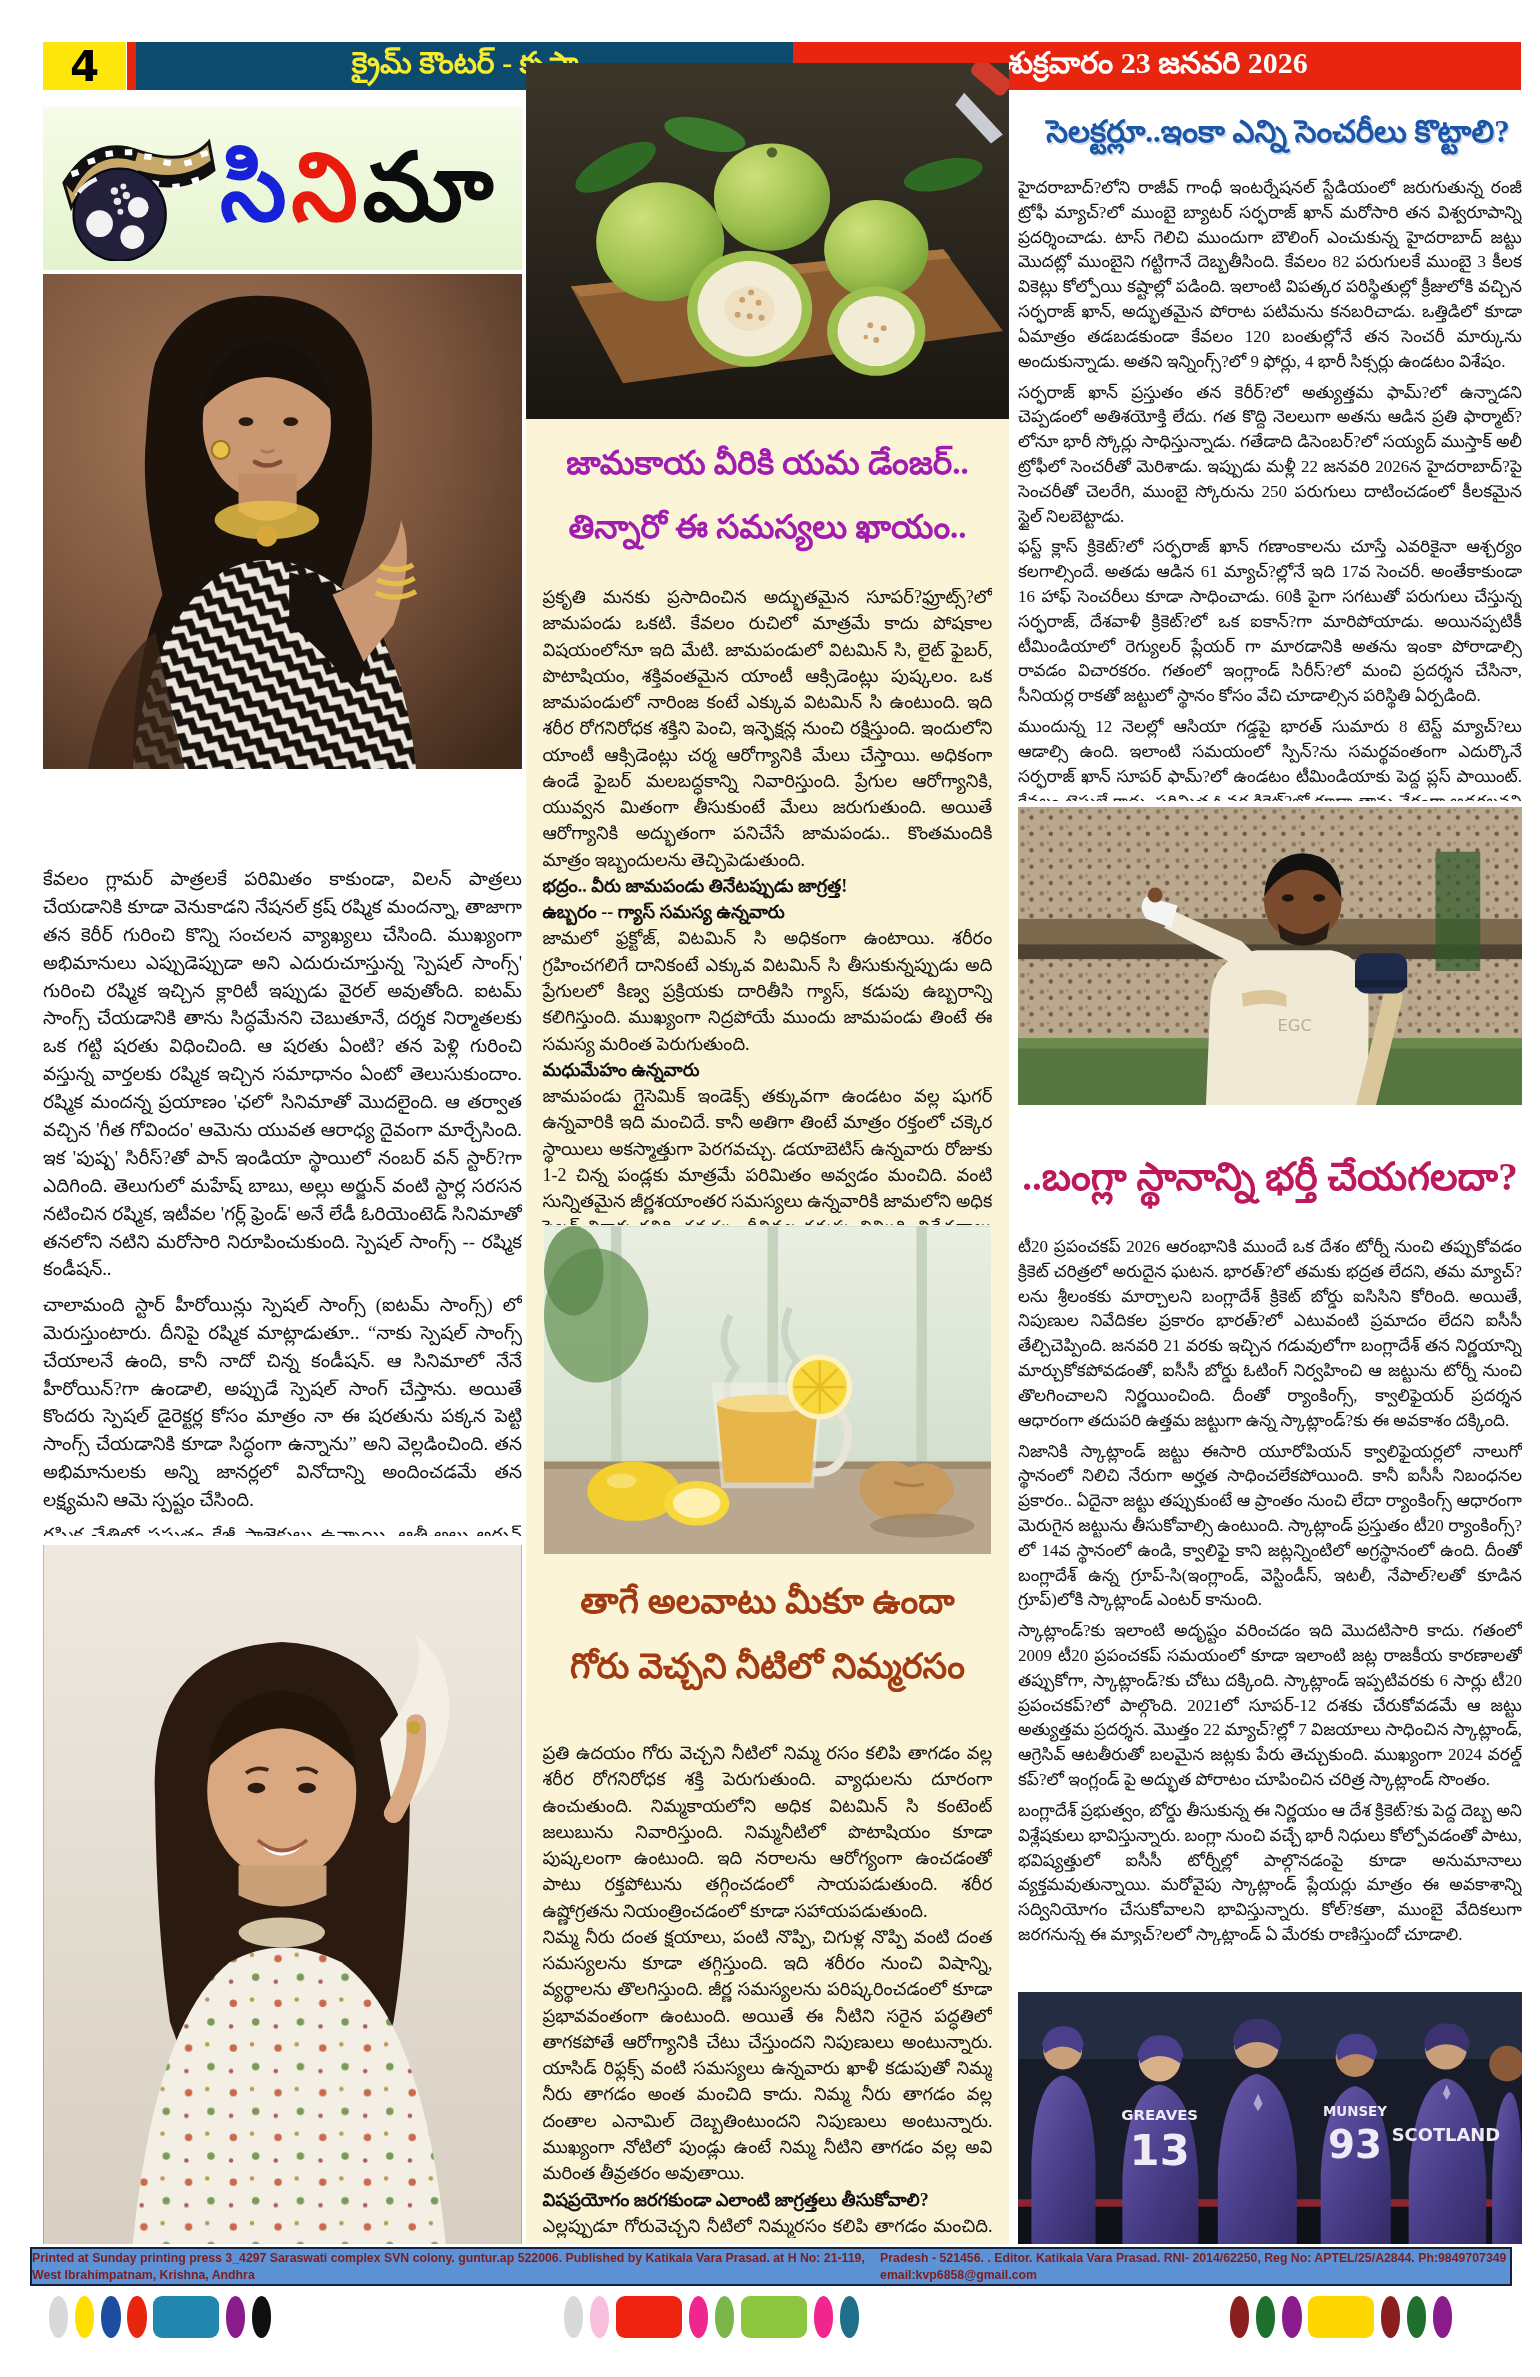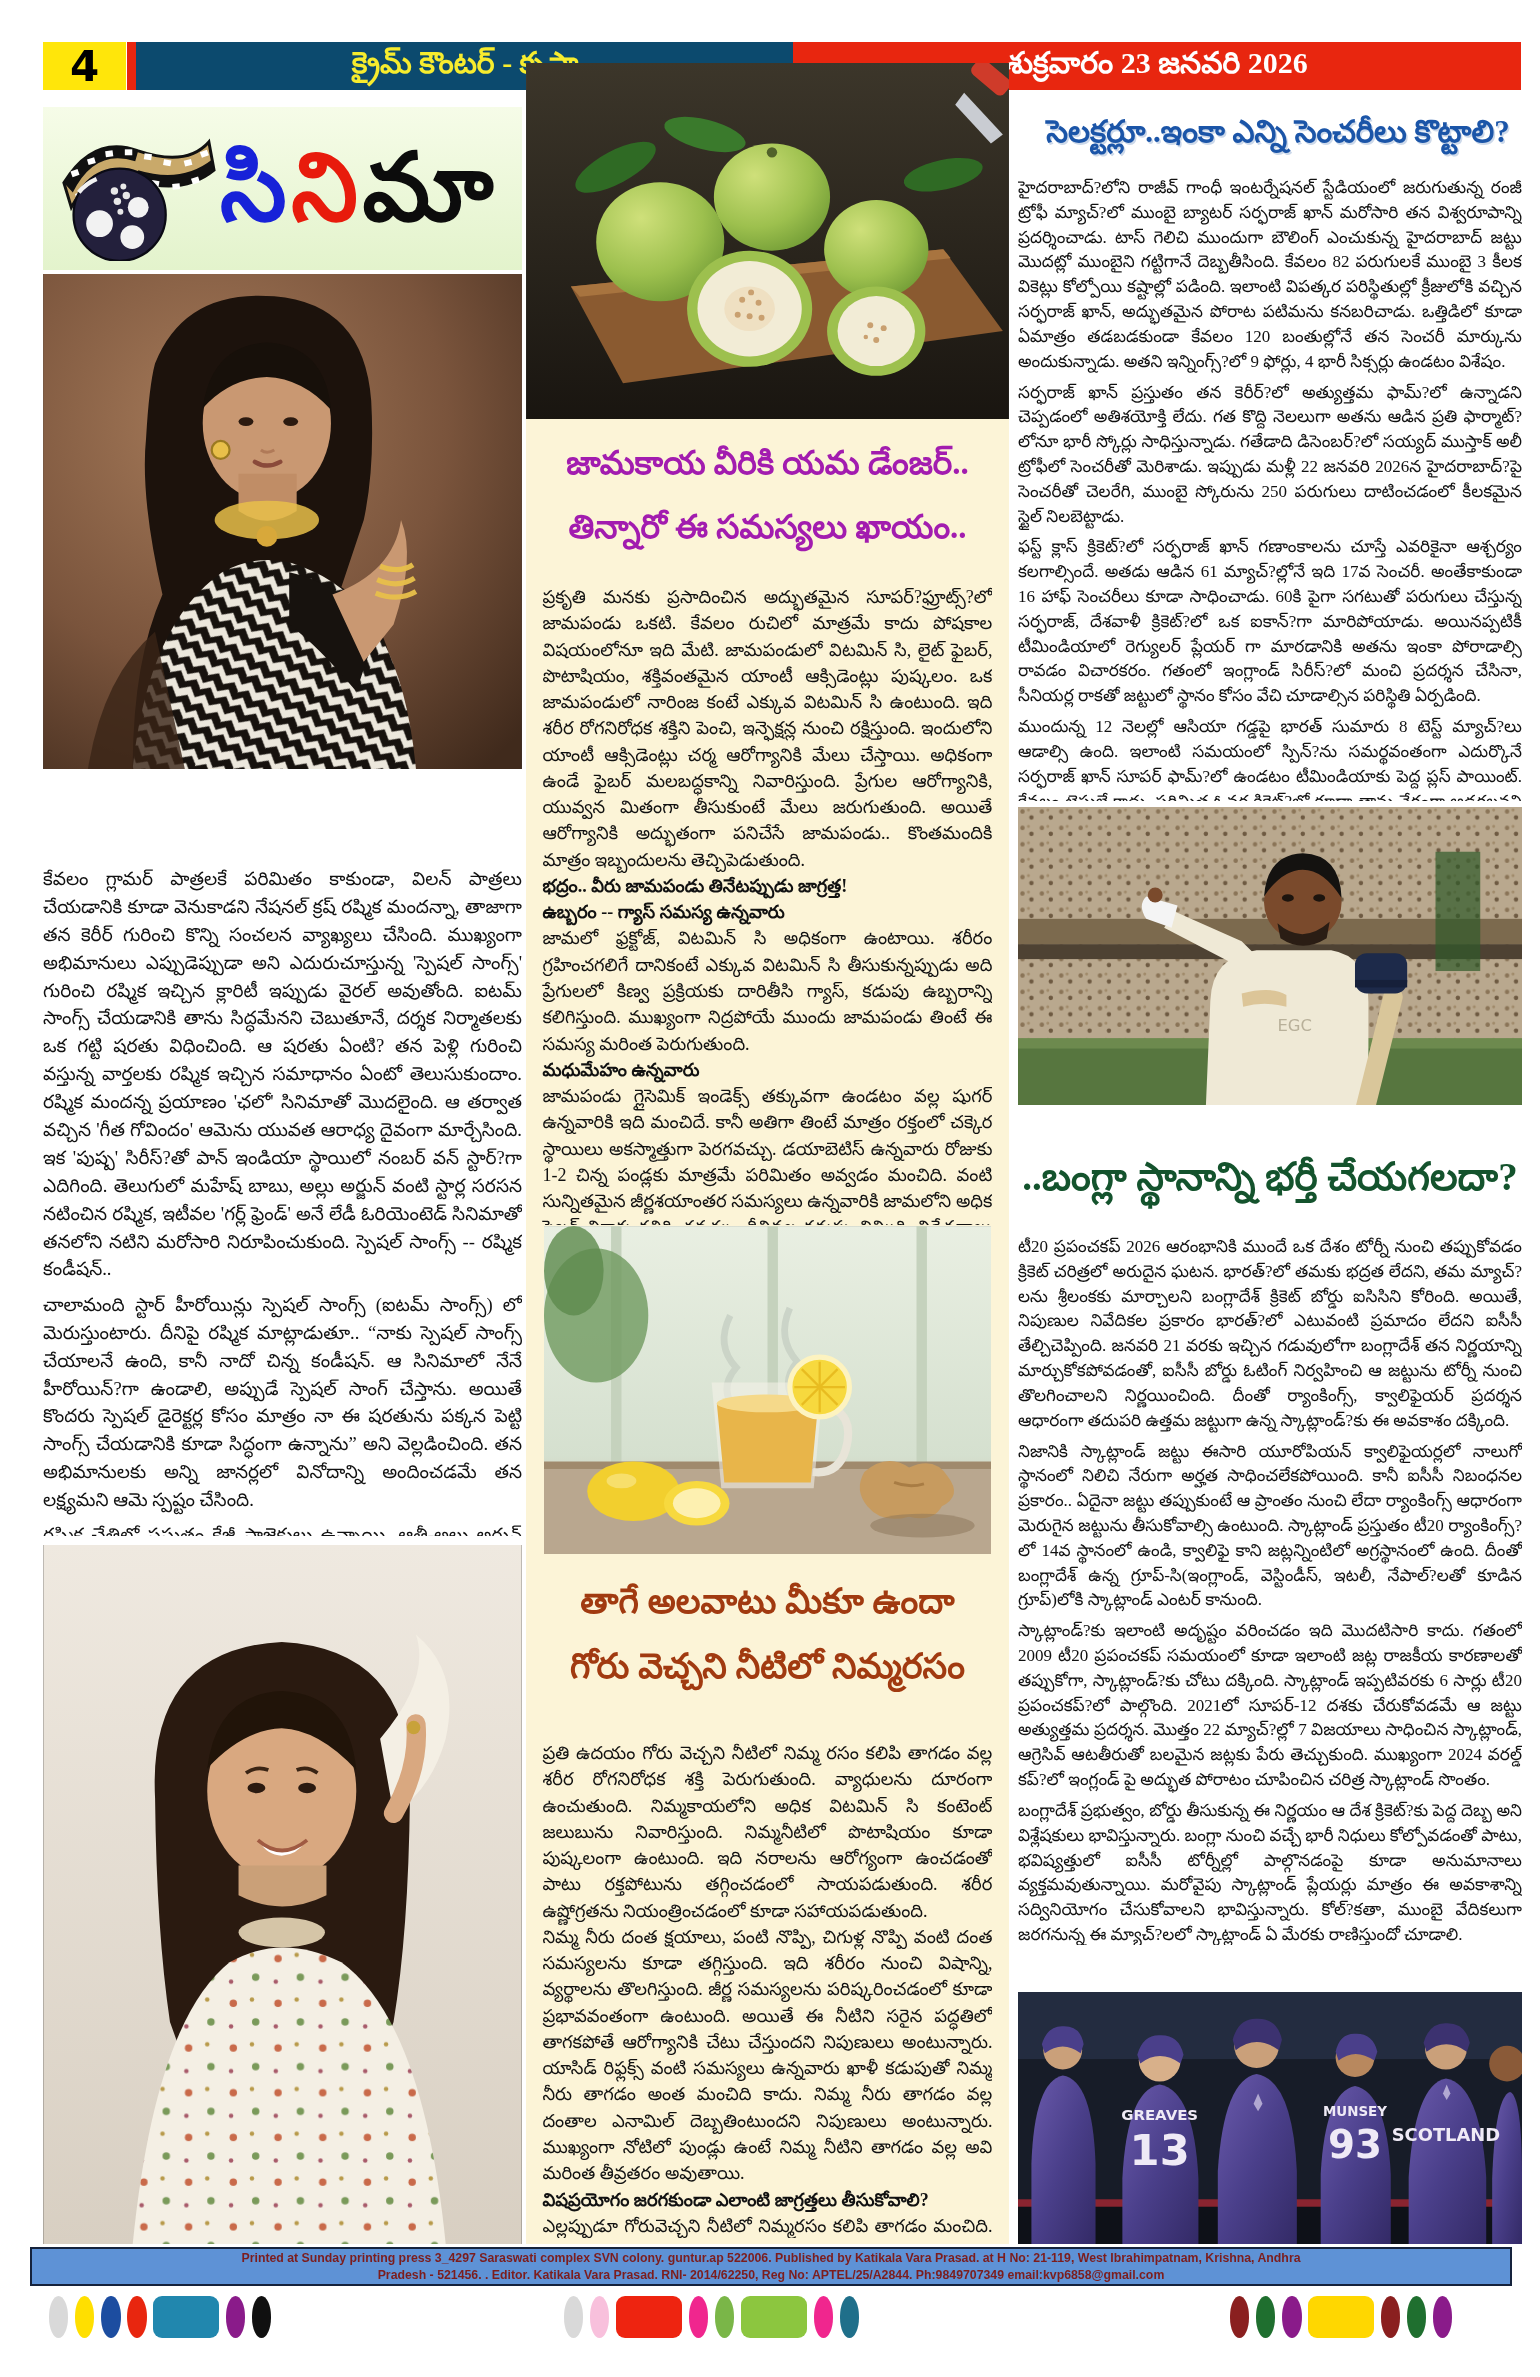--- a/index.html
+++ b/index.html
@@ -36,29 +36,29 @@
   .subhead{font-weight:bold;}
   .mid-photo-tea{left:18px;top:1163px;width:447px;height:328px;}
   .mid-head2{left:0;top:1507px;width:483px;text-align:center;color:#a13a10;font-weight:bold;font-size:35px;line-height:1.85;}
   .mid-body2{left:16.4px;top:1677px;width:450px;height:498px;overflow:hidden;font-size:18px;line-height:1.46;text-align:justify;}
   .mid-body2 p{margin:0;}
   .head-right1{left:1018px;top:106px;width:504px;text-align:center;color:#1b55a8;font-weight:bold;font-size:31px;
                text-shadow:1.5px 1.5px 0 #cdd9ea;}
   .body-right1{left:1018px;top:176px;width:504px;height:625px;overflow:hidden;font-size:17px;line-height:1.46;text-align:justify;}
   .body-right1 p{margin:0 0 6px 0;}
   .photo-cricket{left:1018px;top:807px;width:504px;height:298px;}
-  .head-right2{left:1018px;top:1154px;width:504px;text-align:center;color:#14532d;font-weight:bold;font-size:39px;}
+  .head-right2{left:1018px;top:1154px;width:504px;text-align:center;color:#be185d;font-weight:bold;font-size:39px;}
   .body-right2{left:1018px;top:1235px;width:504px;height:710px;overflow:hidden;font-size:17px;line-height:1.46;text-align:justify;}
   .body-right2 p{margin:0 0 6px 0;}
   .photo-scotland{left:1018px;top:1992px;width:504px;height:252px;}
   .photo-left1{left:43px;top:274px;width:479px;height:495px;}
   .photo-left2{left:43px;top:1545px;width:479px;height:699px;}
   
   .footerband{left:30px;top:2247px;width:1482px;height:39px;background:#5e92d6;border:2.2px solid #15223c;box-sizing:border-box;
-              display:flex;flex-direction:column;align-items:center;justify-content:center;
+              display:flex;flex-direction:row;align-items:center;justify-content:center;
               font-family:"Liberation Sans",sans-serif;font-weight:bold;font-size:12.3px;color:#7c1d1d;line-height:1.35;}
   .marksrow{top:2296px;display:flex;gap:6.7px;align-items:center;}
   .g1{left:49px;} .g2{left:564px;} .g3{left:1230px;}
   .mark{display:inline-block;height:42px;}
   .mark.oval{width:19.4px;border-radius:50%;}
   .mark.pill{width:66px;border-radius:9px;}
 </style>
 </head>
 <body>
 

